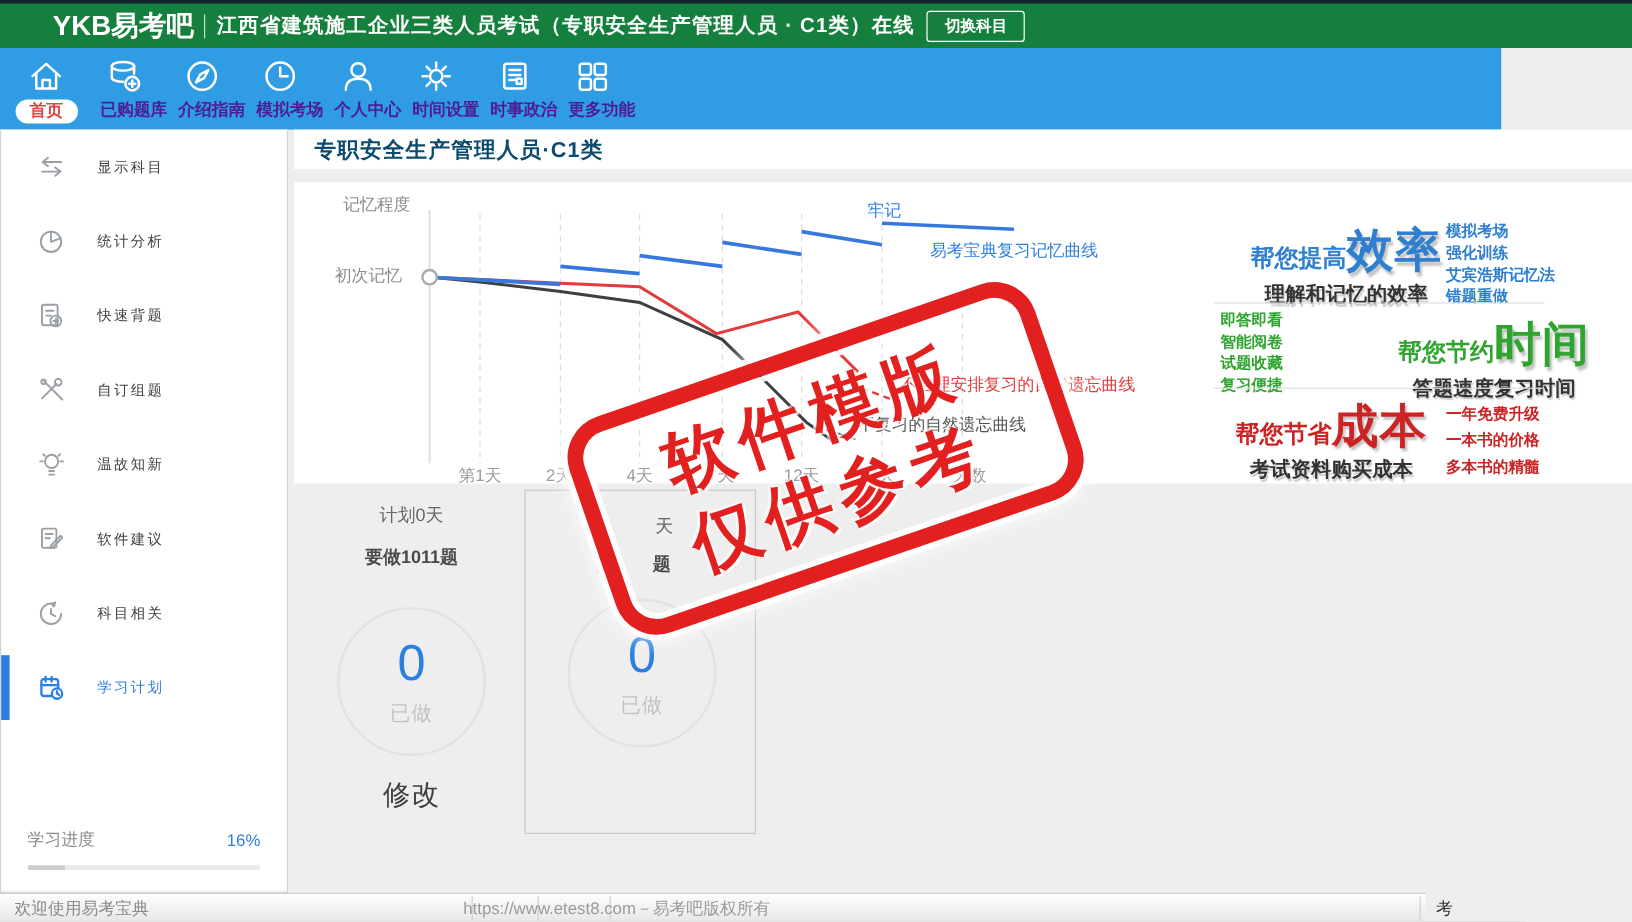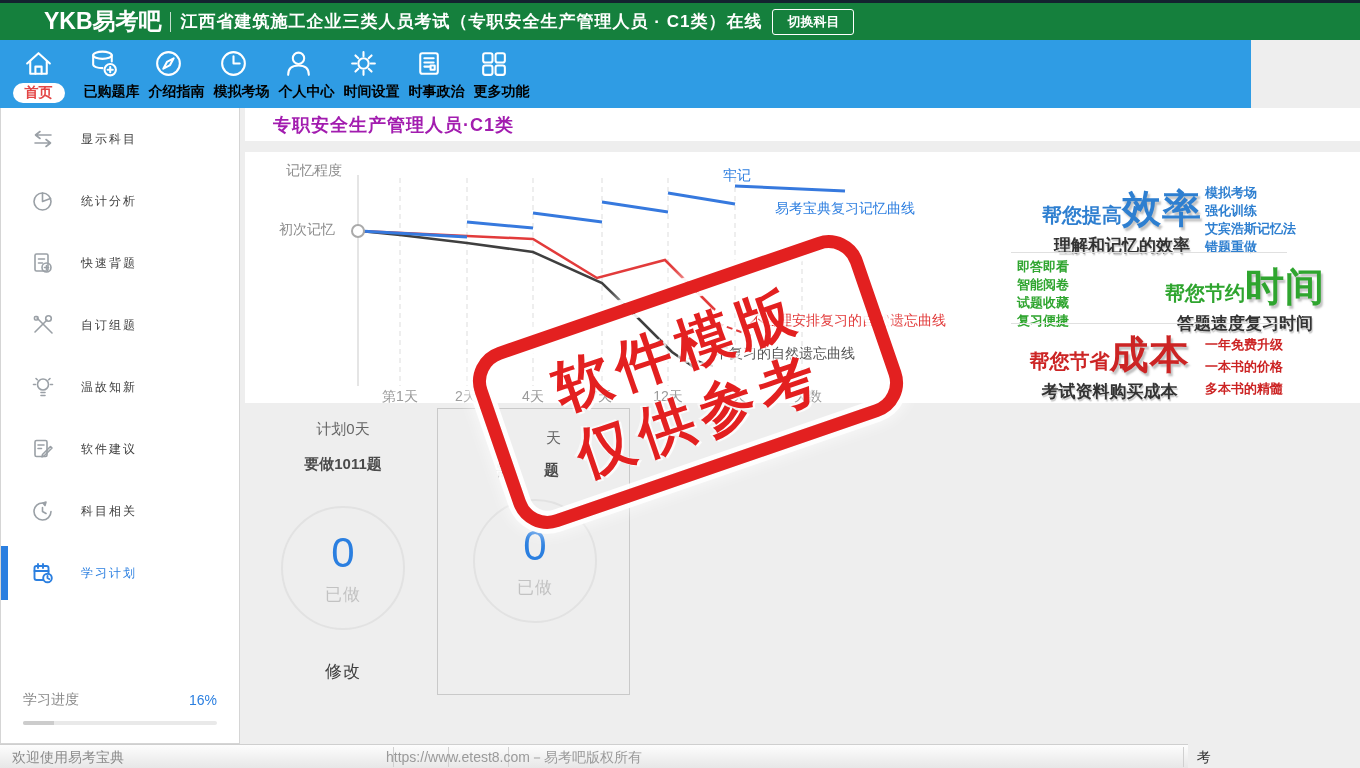--- a/index.html
+++ b/index.html
@@ -13,41 +13,41 @@
   .tb-logo{font-size:23px;font-weight:bold;margin-left:44px;letter-spacing:0;}
   .tb-sep{width:1px;height:20px;background:rgba(255,255,255,.75);margin:0 10px 0 8px;}
   .tb-title{font-size:17px;font-weight:bold;letter-spacing:1px;}
   .tb-switch{margin-left:10px;border:1px solid #fff;border-radius:3px;padding:3px 14px;font-size:13px;font-weight:bold;
              color:#fff;background:transparent;cursor:pointer;}
 
   
   #toolbar{position:absolute;left:0;top:40px;width:1251px;height:68px;background:#2f9ce4;display:flex;padding-left:6px;}
   .tool-item{width:65px;display:flex;flex-direction:column;align-items:center;padding-top:8px;cursor:pointer;}
   .tool-item svg{width:31px;height:31px;stroke:#fff;fill:none;stroke-width:2;stroke-linecap:round;stroke-linejoin:round;}
-  .tool-label{margin-top:4px;font-size:14px;font-weight:bold;color:#000000;white-space:nowrap;padding-left:16px;}
+  .tool-label{margin-top:4px;font-size:14px;font-weight:bold;color:#4c1d95;white-space:nowrap;padding-left:16px;}
   .tool-item.active .tool-label{background:#fff;color:#e34545;border-radius:11px;padding:1px 12px;}
 
   
   #sidebar{position:absolute;left:0;top:108px;width:240px;height:636px;background:#fff;
            border:1px solid #d5d5d5;border-top:none;}
   .side-item{position:relative;height:62px;display:flex;align-items:center;padding-left:30px;cursor:pointer;}
   .side-item svg{width:24px;height:24px;stroke:#9aa0a6;fill:none;stroke-width:1.6;stroke-linecap:round;stroke-linejoin:round;}
   .side-label{margin-left:26px;font-size:12px;color:#3f3f3f;letter-spacing:2px;}
   .side-item.active svg{stroke:#2b7fe0;}
   .side-item.active .side-label{color:#2b7fe0;}
   .side-item.active::before{content:"";position:absolute;left:0;top:4px;bottom:4px;width:7px;background:#2b7fe0;}
   #side-footer{position:absolute;left:0;right:0;bottom:18px;padding:0 22px;}
   .progress-row{display:flex;justify-content:space-between;align-items:center;font-size:14px;color:#8a8a8a;}
   .progress-pct{color:#2b7fe0;}
   .progress-track{margin-top:12px;height:4px;background:#e9e9e9;border-radius:2px;overflow:hidden;}
   .progress-fill{height:4px;background:#cccccc;}
 
   
   #page-title{position:absolute;left:245px;top:108px;width:1115px;height:33px;background:#fff;
-              display:flex;align-items:center;padding-left:28px;font-size:18px;font-weight:bold;color:#a21caf;letter-spacing:1px;}
+              display:flex;align-items:center;padding-left:17px;font-size:18px;font-weight:bold;color:#0c4a6e;letter-spacing:1px;}
   #chart-card{position:absolute;left:245px;top:152px;width:1115px;height:251px;background:#fff;}
   #chart-svg{position:absolute;left:15px;top:8px;}
   .axis-label{position:absolute;font-size:14px;color:#8c8c8c;white-space:nowrap;}
   .x-label{position:absolute;top:236px;width:56px;margin-left:-28px;text-align:center;font-size:14px;color:#9a9a9a;}
   .lg-blue{position:absolute;font-size:14px;color:#2e7fe0;white-space:nowrap;}
   .lg-red{position:absolute;font-size:14px;color:#e23b3b;white-space:nowrap;}
   .lg-dark{position:absolute;font-size:14px;color:#555;white-space:nowrap;}
 
   
   #promo{position:absolute;left:760px;top:30px;width:348px;height:214px;font-weight:bold;}
@@ -61,21 +61,21 @@
 
   
   .plan-card1{position:absolute;left:265px;top:420px;width:156px;text-align:center;}
   .pc-line1{font-size:15px;color:#666;}
   .pc-line2{font-size:15px;font-weight:bold;color:#4a4a4a;margin-top:16px;}
   .circle{width:124px;height:124px;border:2px solid #e2e2e2;border-radius:50%;
           display:flex;flex-direction:column;align-items:center;justify-content:center;}
   .circle-num{font-size:42px;color:#2b7fe0;line-height:44px;}
   .circle-sub{font-size:17px;color:#c2c2c2;margin-top:8px;letter-spacing:1px;}
   .pc-circle{margin:32px auto 0;}
-  .pc-action{margin-top:30px;font-size:17px;color:#3f3f3f;cursor:pointer;letter-spacing:1px;}
+  .pc-action{margin-top:17px;font-size:23px;color:#3f3f3f;cursor:pointer;letter-spacing:1px;}
   .plan-card2{position:absolute;left:437px;top:408px;width:193px;height:287px;border:1px solid #c9c9c9;}
   .pc2-f1{position:absolute;left:108px;top:20px;font-size:15px;color:#666;}
   .pc2-f2l{position:absolute;left:58px;top:52px;font-size:15px;font-weight:bold;color:#4a4a4a;}
   .pc2-f2r{position:absolute;left:106px;top:52px;font-size:15px;font-weight:bold;color:#4a4a4a;}
   .pc2-circle{position:absolute;left:35px;top:90px;}
 
   
   #stamp{position:absolute;left:483px;top:287px;width:410px;height:190px;transform:rotate(-19deg);
          border:13px solid #e32020;border-radius:36px;z-index:50;
          box-shadow:0 0 0 5px rgba(255,255,255,.9),0 0 14px 8px rgba(255,255,255,.55),inset 0 0 0 5px rgba(255,255,255,.9);

